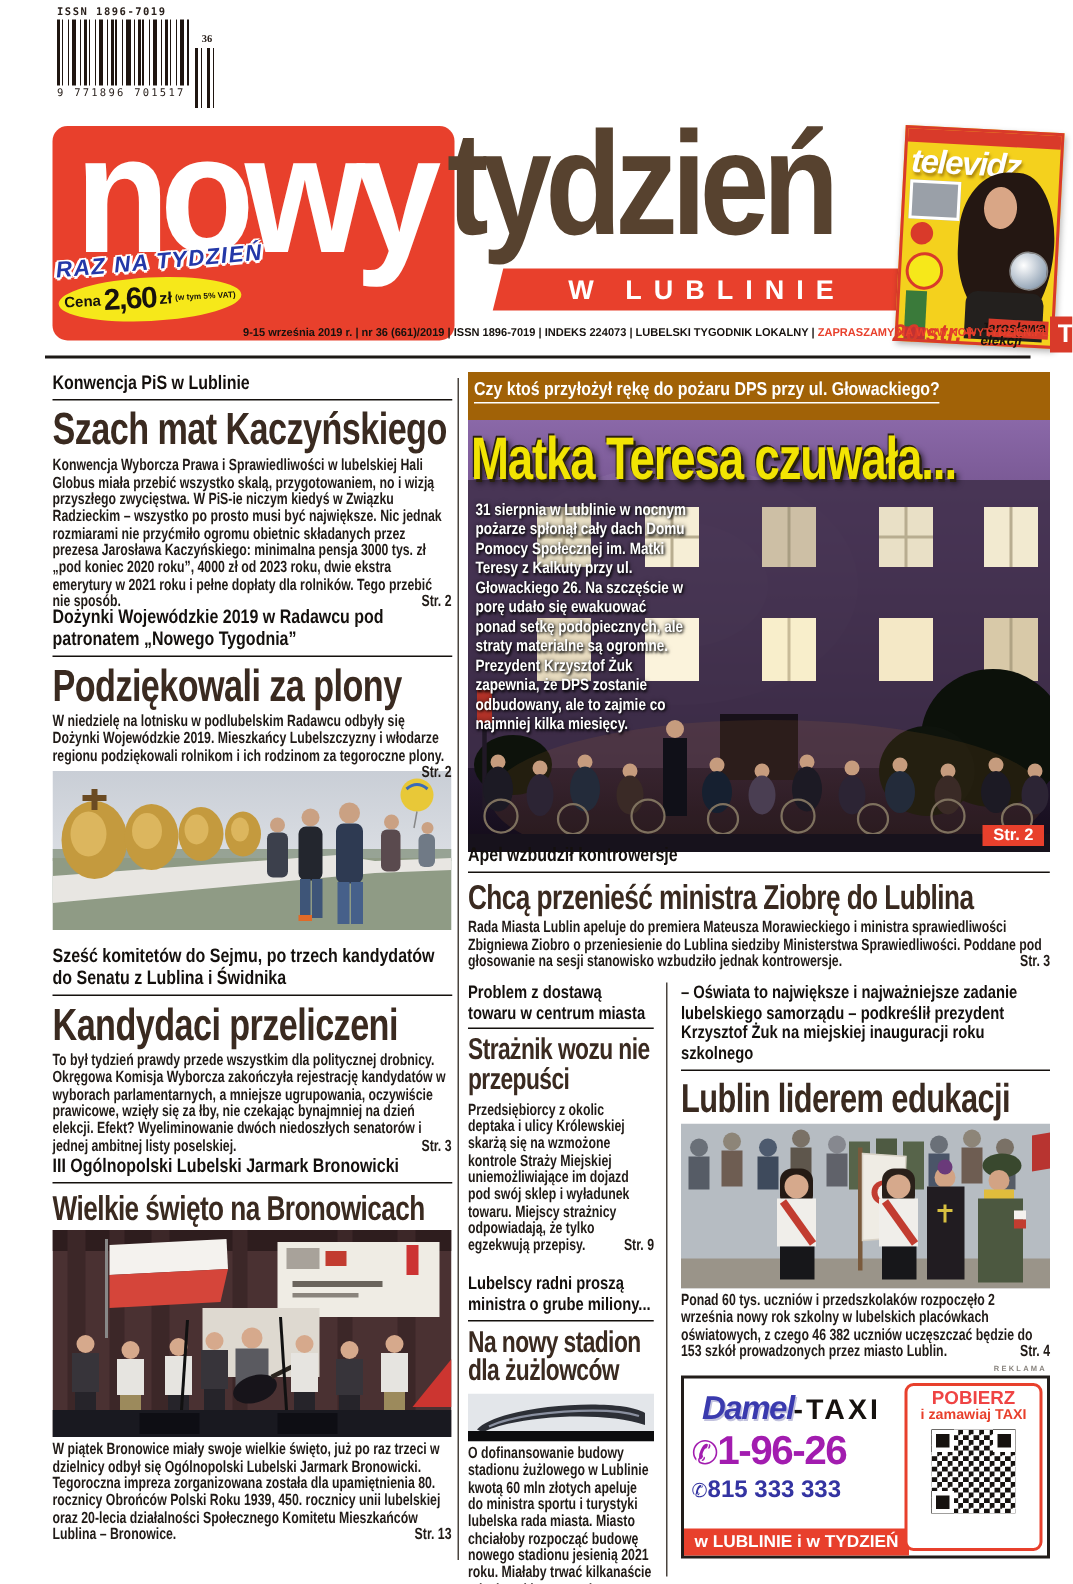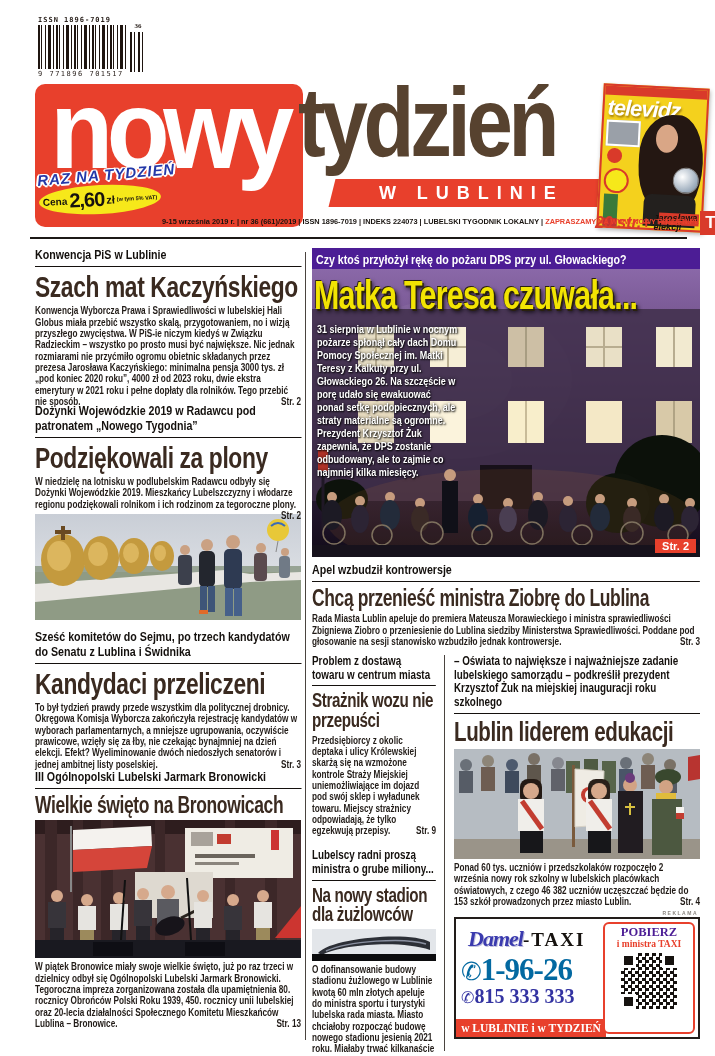--- a/index.html
+++ b/index.html
@@ -1,20 +1,20 @@
 <!DOCTYPE html>
 <html><head>
 <meta charset="utf-8">
 <style>
   html,body{margin:0;padding:0;background:#fff;}
   .page{position:relative;width:715px;height:1056px;background:#fff;overflow:hidden;
         font-family:"Liberation Sans","DejaVu Sans",sans-serif;color:#1c1916;}
 
   
-  .barcode{position:absolute;left:38px;top:16px;width:88px;}
+  .barcode{position:absolute;left:38px;top:4px;width:88px;}
   .issn{font-family:"DejaVu Sans Mono",monospace;font-size:7px;font-weight:bold;letter-spacing:1px;color:#2a211c;}
   .bars{height:44px;margin-top:1px;background:repeating-linear-gradient(90deg,#1f1510 0 2px,#fff 2px 3px,#1f1510 3px 4px,#fff 4px 7px,#1f1510 7px 8px,#fff 8px 10px,#1f1510 10px 13px,#fff 13px 15px,#1f1510 15px 16px,#fff 16px 18px);}
   .digits{font-family:"DejaVu Sans Mono",monospace;font-size:7px;margin-top:1px;letter-spacing:1.5px;color:#2a211c;}
   .bc36{position:absolute;left:130px;top:22px;width:16px;text-align:center;font-family:Liberation Serif, serif;font-size:7px;font-weight:bold;color:#2a211c;}
   .minibars{height:40px;margin-top:2px;background:repeating-linear-gradient(90deg,#1f1510 0 2px,#fff 2px 4px,#1f1510 4px 5px,#fff 5px 8px);}
 
   .banner{position:absolute;left:152px;top:44px;width:532px;height:41px;
           background:linear-gradient(#6f6310,#b7a42c 40%,#e3d468 55%,#8d7b18);
           box-shadow:inset 0 0 0 2px rgba(255,255,255,.85), inset 0 0 0 4px #6f6310;
           display:flex;align-items:center;justify-content:center;}
@@ -80,52 +80,52 @@
   .hl.wrap{white-space:normal;width:131.6%;}
   .hl30{font-size:30px;} .hl23{font-size:23px;} .hl20{font-size:20px;} .hl27{font-size:27px;}
   .body{font-weight:bold;font-size:10.8px;line-height:1.05;color:#211b17;
         transform:scaleX(0.76);transform-origin:0 0;width:131.6%;}
   .pageref{float:right;font-weight:bold;}
   .photo{margin:4px 0 3px;}
   .photo svg{display:block;}
   .abs{position:absolute;left:0;width:100%;}
 
   
-  .pbar{height:19px;background:#4c1d95;padding:2px 4px 0;}
+  .pbar{height:19px;background:#a16207;padding:2px 4px 11px;}
   .pbar span{display:inline-block;color:#fff;font-weight:bold;font-size:12.5px;white-space:nowrap;
              border-bottom:1.5px solid #fff;padding-bottom:2px;transform:scaleX(0.85);transform-origin:0 0;}
   .dps{position:relative;height:288px;overflow:hidden;background:#241b2e;}
   .dps svg{position:absolute;left:0;top:0;}
   .dps-hl{position:absolute;left:2px;top:4px;color:#f2e403;font-weight:bold;font-size:40px;white-space:nowrap;
           letter-spacing:-1px;transform:scaleX(0.76);transform-origin:0 0;
           text-shadow:2px 2px 0 #2a210e,-1px -1px 0 #2a210e,3px 3px 5px rgba(0,0,0,.8);}
   .dps-body{position:absolute;left:5px;top:54px;width:172px;color:#fff;font-weight:bold;font-size:11px;line-height:1.18;
             transform:scaleX(0.82);transform-origin:0 0;text-shadow:1px 1px 2px #000,0 0 4px rgba(0,0,0,.7);}
   .dps-ref{position:absolute;right:4px;bottom:4px;background:#e8402c;color:#fff;font-weight:bold;font-size:11px;padding:1px 7px;}
 
   .rc-ziobro{position:absolute;left:0;top:315px;width:100%;}
   .rc-bottom{position:absolute;left:0;top:407px;width:100%;display:flex;}
   .sub-l{width:124px;margin-right:18px;}
   .sub-r{width:246px;}
   .gap14{height:13px;}
 
   
   .reklama{font-size:5px;letter-spacing:1.5px;color:#8a857f;text-align:right;margin:3px 2px 1px 0;font-weight:bold;}
-  .ad{position:relative;border:2px solid #221d1a;height:118px;background:#fff;font-family:Liberation Serif, serif;}
+  .ad{position:relative;border:2px solid #221d1a;height:118px;background:#fff;}
   .ad-brand{position:absolute;left:12px;top:7px;white-space:nowrap;}
   .ad-b1{color:#3a3aae;font-style:italic;font-weight:bold;font-size:22px;letter-spacing:-1px;text-shadow:1px 1px 0 #c2c2de;}
   .ad-b2{color:#16120f;font-weight:bold;font-size:19px;letter-spacing:2px;}
-  .ad-ph1{position:absolute;left:5px;top:33px;color:#0369a1;font-weight:bold;font-size:31px;letter-spacing:-1px;white-space:nowrap;}
-  .ad-ph2{position:absolute;left:5px;top:66px;color:#3434a2;font-weight:bold;font-size:20px;white-space:nowrap;}
+  .ad-ph1{position:absolute;left:5px;top:33px;color:#a21caf;font-weight:bold;font-size:27px;letter-spacing:-1px;white-space:nowrap;}
+  .ad-ph2{position:absolute;left:5px;top:66px;color:#3434a2;font-weight:bold;font-size:16px;white-space:nowrap;}
   .ph-ic{font-weight:normal;font-size:0.8em;}
   .ad-bar{position:absolute;left:0;bottom:0;width:148px;background:#e8402c;color:#fff;font-weight:bold;font-size:11.5px;
           padding:3px 1px;text-align:center;white-space:nowrap;}
   .ad-qrpanel{position:absolute;right:3px;top:3px;bottom:3px;width:88px;border:2.5px solid #e8402c;border-radius:6px;
               text-align:center;padding-top:2px;background:#fff;}
-  .ad-cta1{color:#4c1d95;font-weight:bold;font-size:12.5px;line-height:1;}
+  .ad-cta1{color:#ef4444;font-weight:bold;font-size:12.5px;line-height:1;}
   .ad-cta2{color:#e8402c;font-weight:bold;font-size:9.5px;line-height:1.15;}
   .qr{position:relative;width:56px;height:56px;margin:3px auto 0;
       background:conic-gradient(#16120f 25%,#fff 0 50%,#16120f 0 75%,#fff 0) 0 0/7px 7px;}
   .qr .f{position:absolute;width:15px;height:15px;background:#16120f;box-shadow:inset 0 0 0 3px #fff,inset 0 0 0 5px #16120f;}
   .qr .f1{left:0;top:0;} .qr .f2{right:0;top:0;} .qr .f3{left:0;bottom:0;}
 </style>
 </head>
 <body>
 
 <div class="page">
@@ -546,21 +546,21 @@
           </div>
           <div class="ad-ph1">
             <span class="ph-ic">✆</span><span>1-96-26</span>
           </div>
           <div class="ad-ph2">
             <span class="ph-ic">✆</span><span>815 333 333</span>
           </div>
           <div class="ad-bar">w LUBLINIE i w TYDZIEŃ</div>
           <div class="ad-qrpanel">
             <div class="ad-cta1">POBIERZ</div>
-            <div class="ad-cta2">i ministra TAXI</div>
+            <div class="ad-cta2">i zamawiaj TAXI</div>
             <div class="qr">
               <div class="f f1"></div>
               <div class="f f2"></div>
               <div class="f f3"></div>
             </div>
           </div>
         </div>
       </div>
 
     </div>

